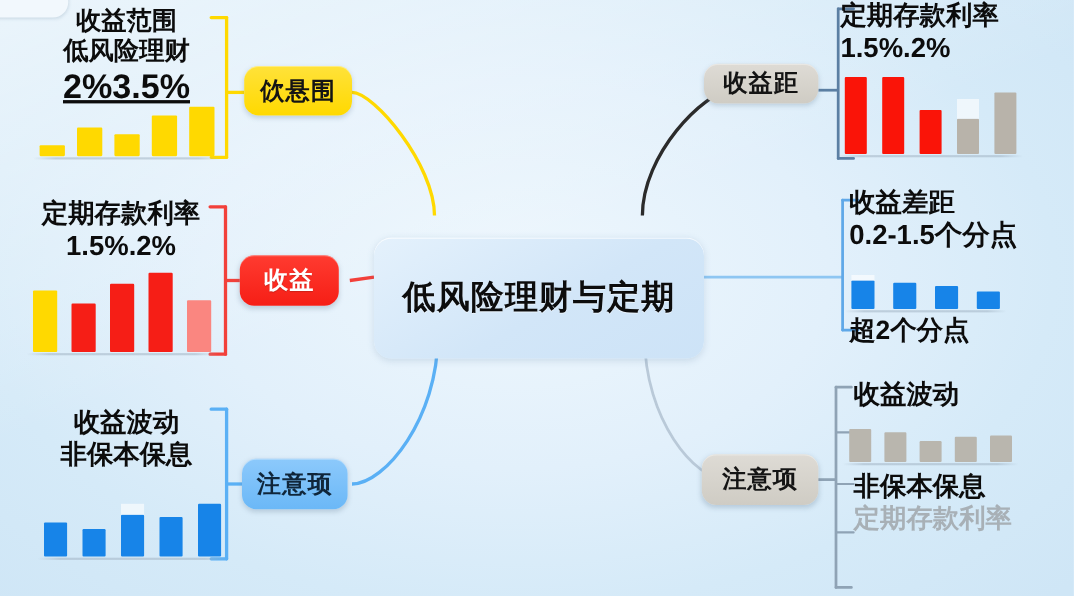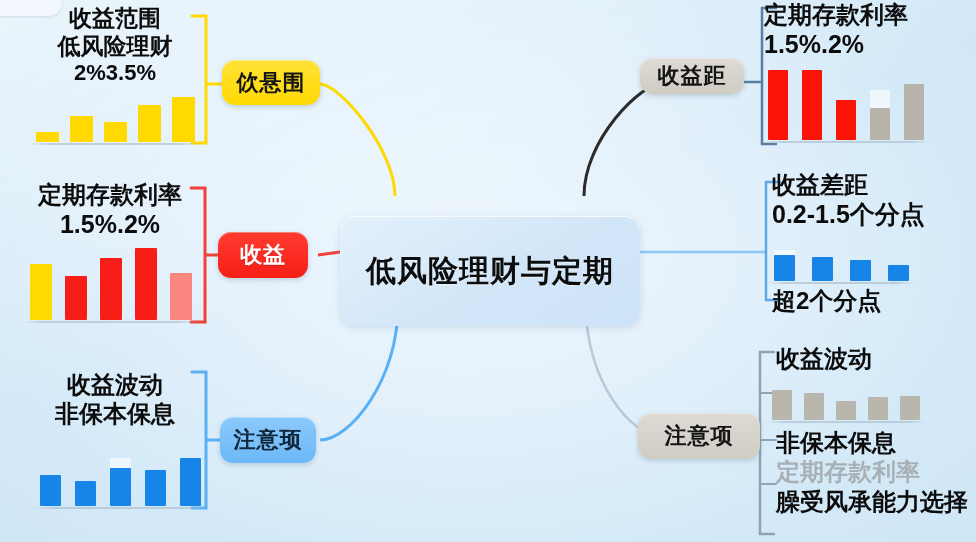--- a/index.html
+++ b/index.html
@@ -126,21 +126,21 @@
   <div class="center-node">
     <span class="ln">低风险理财与定期</span>
   </div>
 
   <div class="pill yellow" style="left:222px;top:60px;width:98px;height:45px;">
     <span>佽悬围</span>
   </div>
   <div class="leaf-text t-center" style="left:30px;top:4px;width:170px;font-size:23px;">
     <span class="l">收益范围</span>
     <span class="l">低风险理财</span>
-    <span class="l" style="font-size:22px;">2%3.5%</span>
+    <span class="l" style="font-size:31px;text-decoration:underline;">2%3.5%</span>
   </div>
   <div class="chart" style="left:36px;top:92px;height:50px;--g:11px;">
     <div class="bar" style="width:23px;height:10px;background:#ffd900;"></div>
     <div class="bar" style="width:23px;height:26px;background:#ffd900;"></div>
     <div class="bar" style="width:23px;height:20px;background:#ffd900;"></div>
     <div class="bar" style="width:23px;height:37px;background:#ffd900;"></div>
     <div class="bar" style="width:23px;height:45px;background:#ffd900;"></div>
   </div>
 
   <div class="pill red" style="left:218px;top:232px;width:90px;height:46px;">
@@ -201,32 +201,31 @@
       <span class="ghost" style="height:5px;"></span>
     </div>
     <div class="bar" style="width:21px;height:24px;background:#1784e8;"></div>
     <div class="bar" style="width:21px;height:21px;background:#1784e8;"></div>
     <div class="bar" style="width:21px;height:16px;background:#1784e8;"></div>
   </div>
   <div class="leaf-text t-right" style="left:772px;top:286px;font-size:24px;">
     <span class="l">超2个分点</span>
   </div>
 
-  <div class="pill gray" style="left:638px;top:413px;width:122px;height:46px;">
+  <div class="pill gray" style="left:638px;top:413px;width:106px;height:46px;">
     <span>注意项</span>
   </div>
   <div class="leaf-text t-right" style="left:776px;top:344px;font-size:24px;">
     <span class="l">收益波动</span>
   </div>
   <div class="chart" style="left:772px;top:388px;height:32px;--g:12px;">
     <div class="bar" style="width:20px;height:30px;background:#b9b6ae;"></div>
     <div class="bar" style="width:20px;height:27px;background:#b9b6ae;"></div>
     <div class="bar" style="width:20px;height:19px;background:#b9b6ae;"></div>
     <div class="bar" style="width:20px;height:23px;background:#b9b6ae;"></div>
     <div class="bar" style="width:20px;height:24px;background:#b9b6ae;"></div>
   </div>
   <div class="leaf-text t-right" style="left:776px;top:428px;font-size:24px;">
     <span class="l">非保本保息</span>
     <span class="l t-muted">定期存款利率</span>
-    <span class="l">臊受风承能力选择</span>
   </div>
 
 </div>
 
 </body></html>

